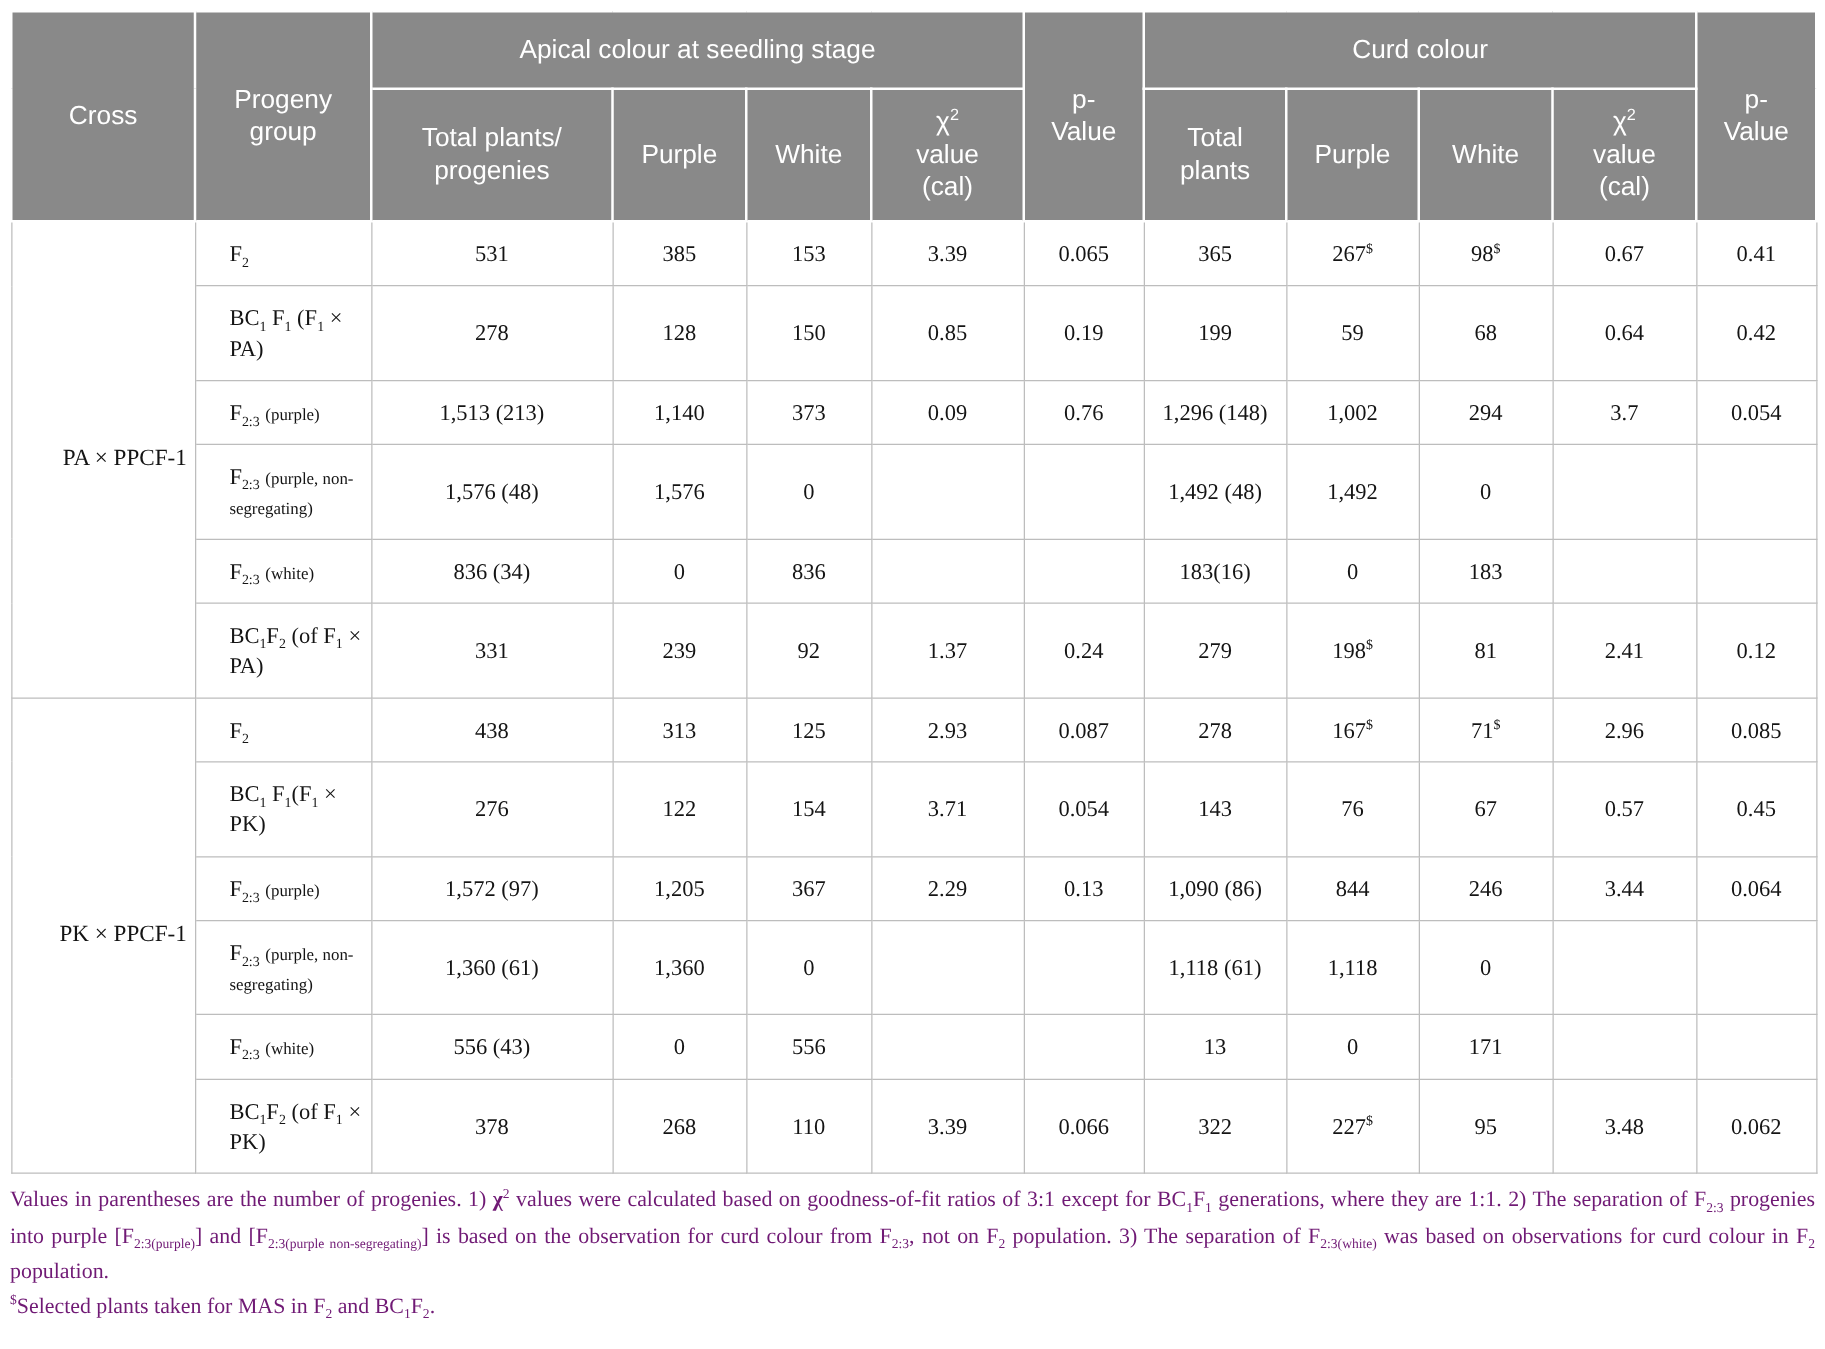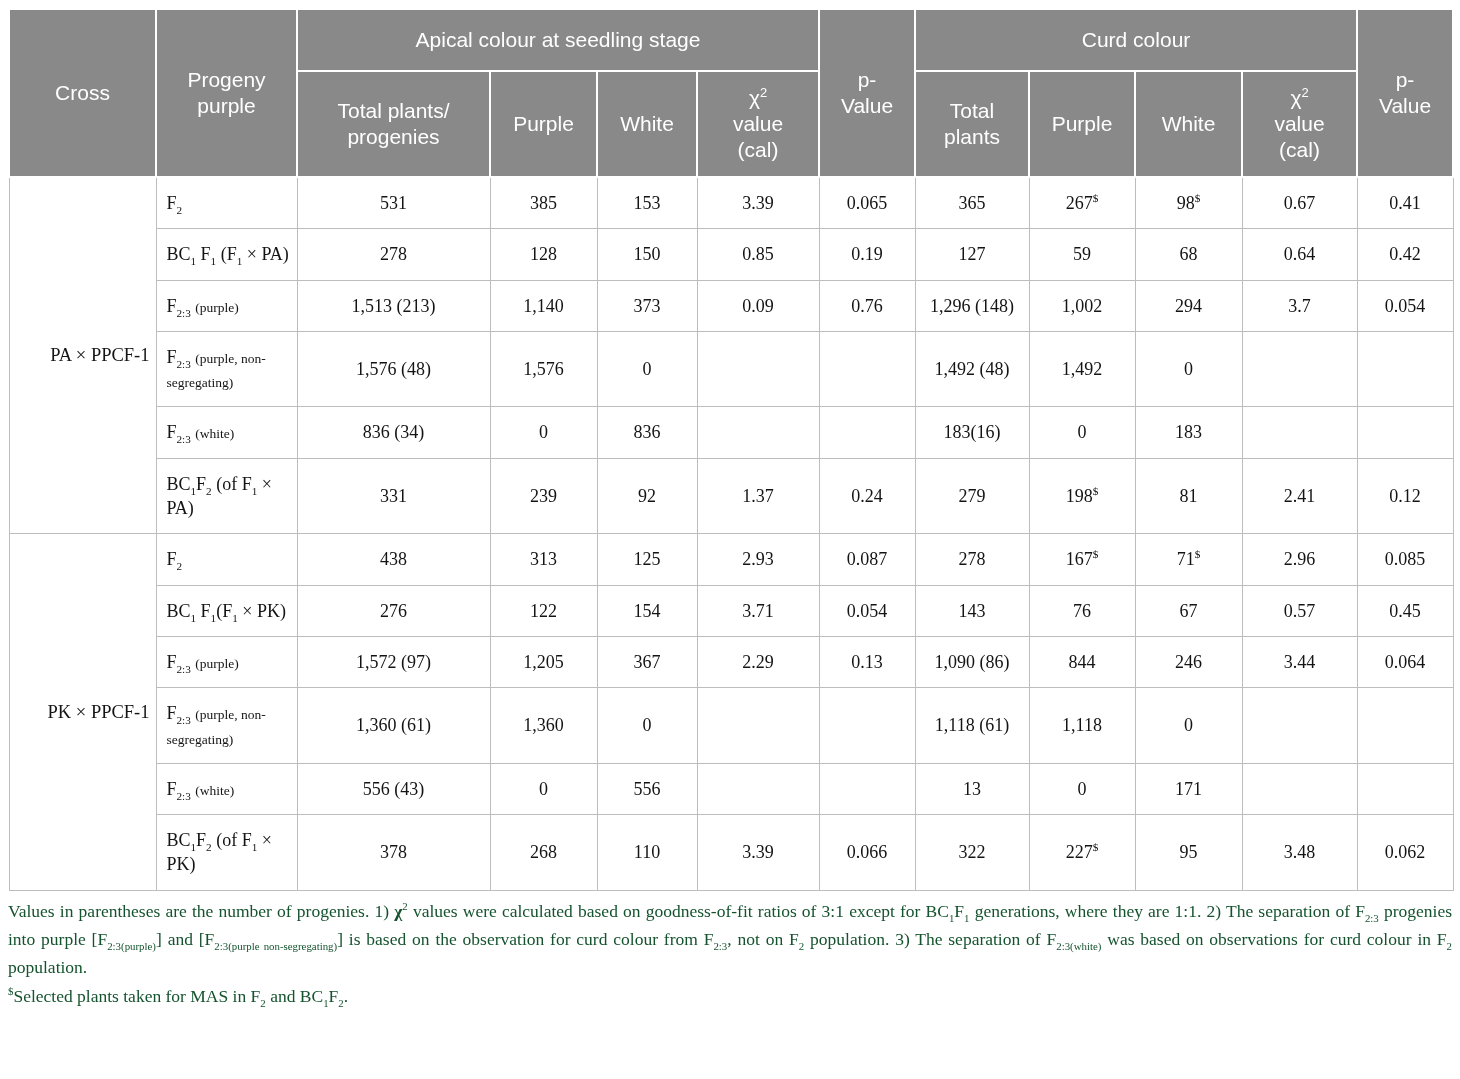--- a/index.html
+++ b/index.html
@@ -34,34 +34,34 @@
     border: 1px solid #bdbdbd;
     background: #ffffff;
     font-family: "Liberation Serif", serif;
     font-size: 18px;
     line-height: 1.35;
     color: #141414;
     text-align: center;
     vertical-align: middle;
     padding: 13px 6px;
   }
-  td.progeny { text-align: left; padding-left: 10px; padding-right: 4px; }
+  td.progeny { text-align: left; padding-left: 27px; padding-right: 4px; }
   td.cross { text-align: right; font-size: 18.5px; }
   tbody sub { font-size: 0.62em; line-height: 0; }
   tbody sup { font-size: 0.62em; line-height: 0; }
   .sm { font-size: 13.5px; }
 
   
   .footnotes {
     width: 1444px;
     margin-top: 6px;
     font-family: "Liberation Serif", serif;
     font-size: 17.5px;
     line-height: 1.62;
-    color: #14532d;
+    color: #701a75;
   }
   .footnotes p { margin: 0; }
   .just { text-align: justify; }
   .footnotes sub { font-size: 0.62em; line-height: 0; }
   .footnotes sup { font-size: 0.62em; line-height: 0; }
 </style>
 </head>
 <body>
 
 <div class="sheet">
@@ -77,21 +77,21 @@
       <col style="width:96px">
         <col style="width:114px">
         <col style="width:106px">
       <col style="width:107px">
         <col style="width:115px">
         <col style="width:96px">
     </colgroup>
     <thead>
       <tr class="tier1">
         <th rowspan="2">Cross</th>
-        <th rowspan="2">Progeny purple</th>
+        <th rowspan="2">Progeny group</th>
         <th colspan="4">Apical colour at seedling stage</th>
         <th rowspan="2">p-<br>Value</th>
         <th colspan="4">Curd colour</th>
         <th rowspan="2">p-<br>Value</th>
       </tr>
       <tr class="tier2">
         <th>Total plants/ progenies</th>
         <th>Purple</th>
         <th>White</th>
         <th>χ<sup>2</sup><br>value<br>(cal)</th>
@@ -117,21 +117,21 @@
         <td>0.67</td>
         <td>0.41</td>
       </tr>
       <tr>
         <td class="progeny">BC<sub>1</sub> F<sub>1</sub> (F<sub>1</sub> × PA)</td>
         <td>278</td>
         <td>128</td>
         <td>150</td>
         <td>0.85</td>
         <td>0.19</td>
-        <td>127</td>
+        <td>199</td>
         <td>59</td>
         <td>68</td>
         <td>0.64</td>
         <td>0.42</td>
       </tr>
       <tr>
         <td class="progeny">F<sub>2:3</sub> <span class="sm">(purple)</span></td>
         <td>1,513 (213)</td>
         <td>1,140</td>
         <td>373</td>

